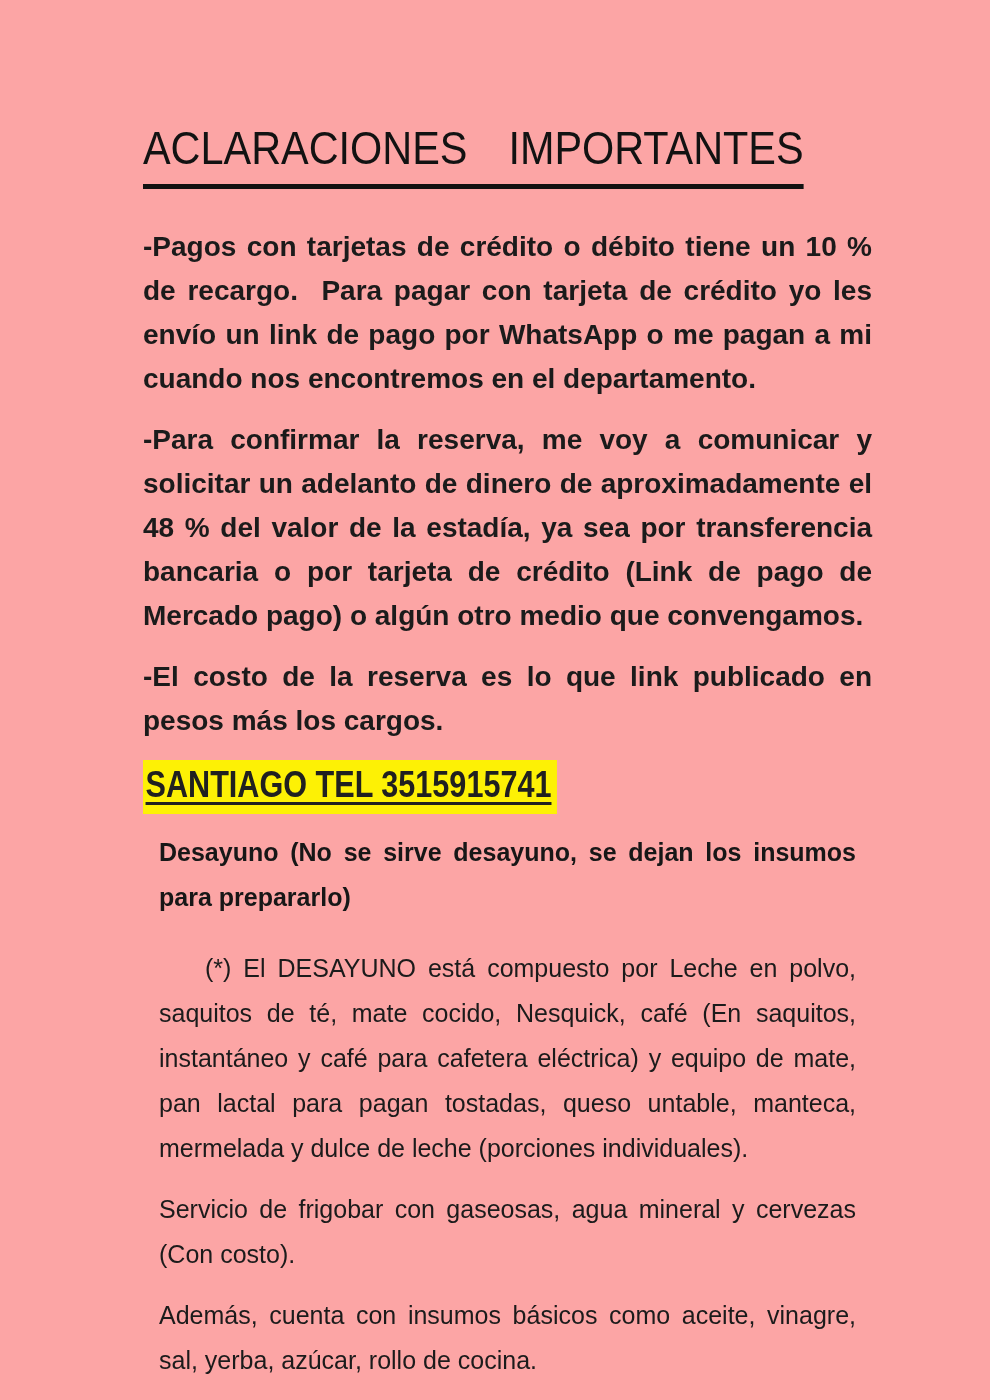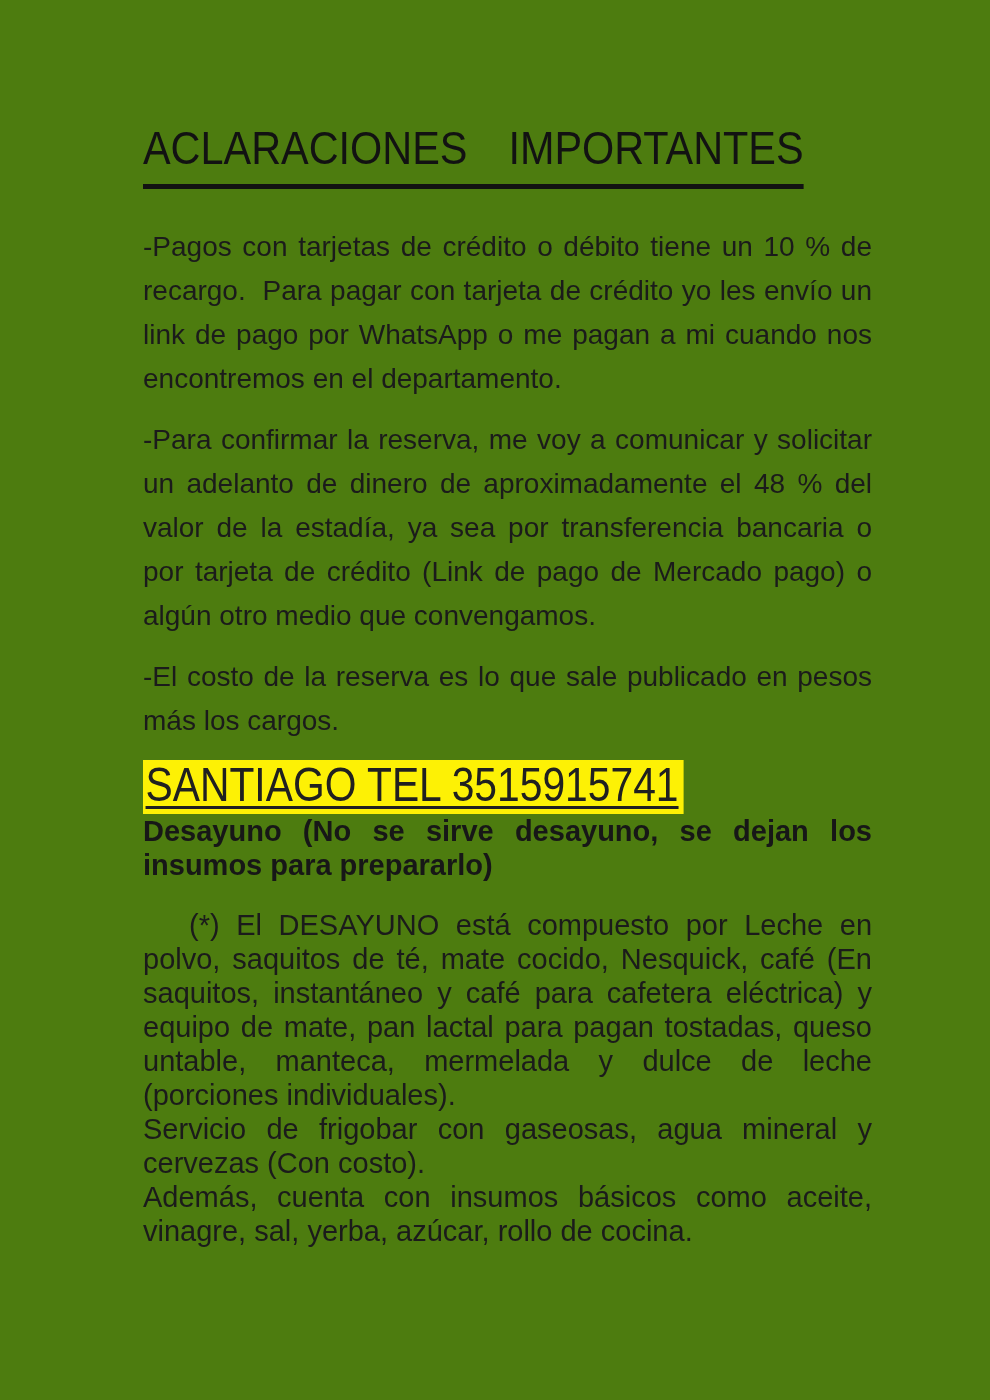--- a/index.html
+++ b/index.html
@@ -4,21 +4,21 @@
 <style>
   html, body {
     margin: 0;
     padding: 0;
     background: #ffffff;
   }
   .page {
     position: relative;
     width: 990px;
     height: 1400px;
-    background: #4d7c0f;
+    background: #fca5a5;
     box-sizing: border-box;
     padding: 112px 118px 0 143px;
     overflow: hidden;
     font-family: "Liberation Sans", sans-serif;
     color: #1b1b1b;
   }
   
   h1.doc-title {
     margin: 10px 0 36px 0;
     font-size: 46px;
@@ -35,26 +35,27 @@
     transform: scaleX(0.90);
     transform-origin: left center;
   }
   
   .notes p {
     margin: 0 0 17px 0;
     font-size: 28px;
     line-height: 44px;
     text-align: justify;
     white-space: pre-wrap;
+    font-weight: bold;
   }
   
   .contact-line {
     margin: 6px 0 0 0;
-    font-size: 48px;
-    font-weight: normal;
+    font-size: 36px;
+    font-weight: bold;
     line-height: 40px;
   }
   .highlight {
     display: inline-block;
     padding: 5px 6px 9px 3px;
     color: #202020;
     text-decoration: underline;
     text-decoration-thickness: 3px;
     text-underline-offset: 5px;
     transform: scaleX(0.85);
@@ -64,23 +65,23 @@
   
   .breakfast-heading {
     margin: 22px 0 0 0;
     font-size: 28px;
     font-weight: bold;
     line-height: 34px;
     color: #171717;
     text-align: justify;
   }
   .breakfast p {
-    margin: 0;
-    font-size: 29px;
-    line-height: 34px;
+    margin: 16px;
+    font-size: 25px;
+    line-height: 45px;
     text-align: justify;
   }
   .breakfast p.first {
     margin-top: 26px;
     text-indent: 46px;
   }
   .breakfast .b {
     font-weight: normal;
   }
 </style>
@@ -89,21 +90,21 @@
 
 <div class="page">
 
   <h1 class="doc-title">
     <span class="title-underline">ACLARACIONES  IMPORTANTES</span>
   </h1>
 
   <div class="notes">
     <p>-Pagos con tarjetas de crédito o débito tiene un 10 % de recargo.  Para pagar con tarjeta de crédito yo les envío un link de pago por WhatsApp o me pagan a mi cuando nos encontremos en el departamento.</p>
     <p>-Para confirmar la reserva, me voy a comunicar y solicitar un adelanto de dinero de aproximadamente el 48 % del valor de la estadía, ya sea por transferencia bancaria o por tarjeta de crédito (Link de pago de Mercado pago) o algún otro medio que convengamos.</p>
-    <p>-El costo de la reserva es lo que sale publicado en pesos más los cargos.</p>
+    <p>-El costo de la reserva es lo que link publicado en pesos más los cargos.</p>
   </div>
 
   <div class="contact-line">
     <span class="highlight" style="background: rgb(253, 241, 5);">SANTIAGO TEL 3515915741</span>
   </div>
 
   <div class="breakfast">
     <p class="breakfast-heading">Desayuno (No se sirve desayuno, se dejan los insumos para prepararlo)</p>
 
     <p class="first"><span>(*) El </span><span class="b">DESAYUNO</span><span> está compuesto por Leche en polvo, saquitos de té, mate cocido, Nesquick, café (En saquitos, instantáneo y café para cafetera eléctrica) y equipo de mate, pan lactal para pagan tostadas, queso untable, manteca, mermelada y dulce de leche (porciones individuales).</span></p>

